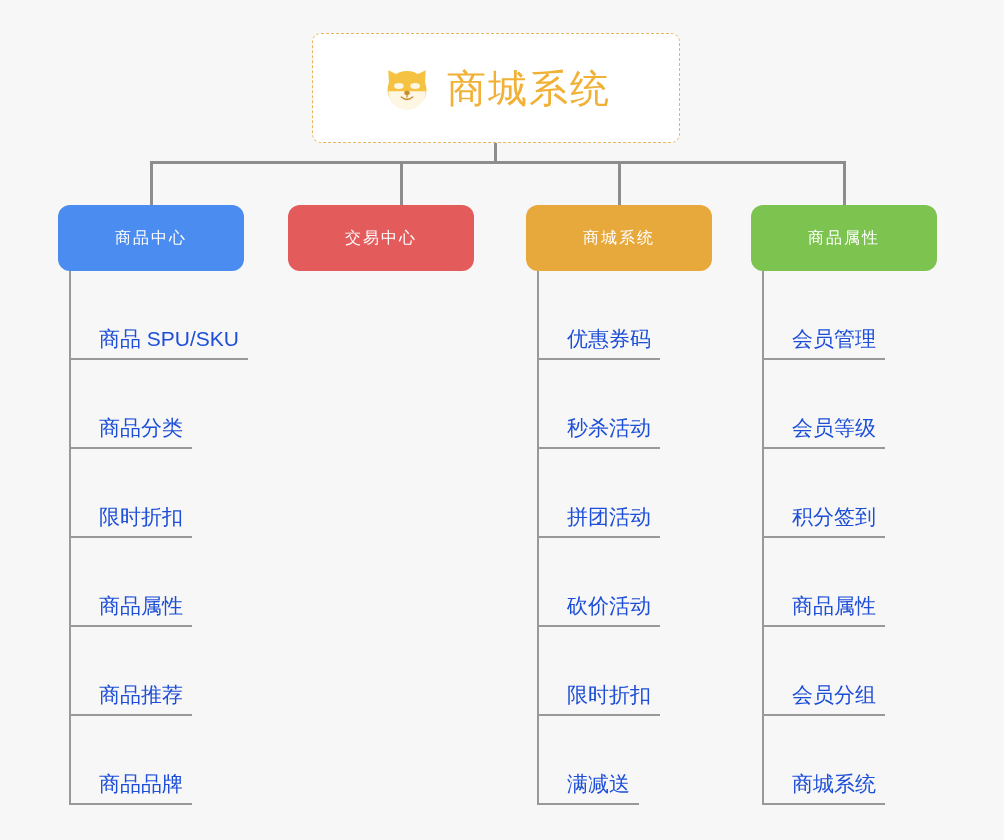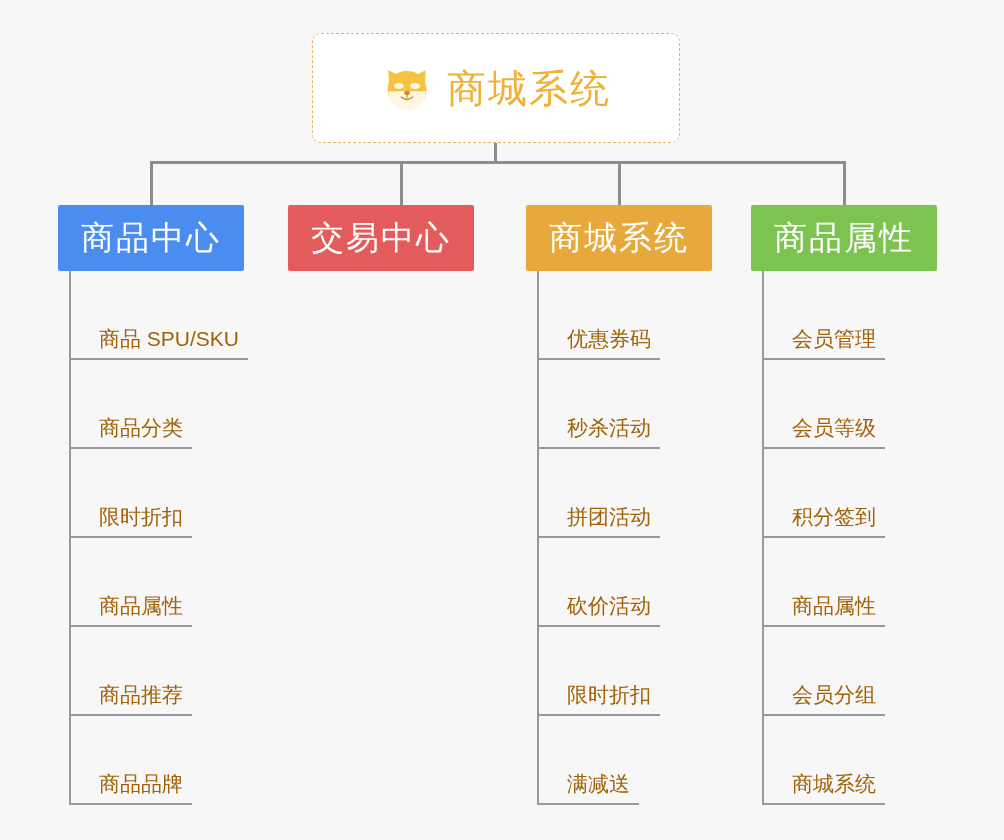--- a/index.html
+++ b/index.html
@@ -33,43 +33,43 @@
   
   .conn { position: absolute; background: #8d8d8d; }
   .conn-stem  { left: 494px; top: 143px;  width: 3px;  height: 20px; }
   .conn-bar   { left: 150px; top: 161px;  width: 696px; height: 3px; }
   .conn-drop  { top: 161px; width: 3px; height: 44px; }
 
   
   .column { position: absolute; top: 205px; width: 186px; }
   .header-pill {
     height: 66px; width: 186px;
-    border-radius: 2px;
+    border-radius: 12px;
     display: flex; align-items: center; justify-content: center;
     color: #ffffff;
-    font-size: 33px;
+    font-size: 16px;
     letter-spacing: 2px;
   }
   .items { position: relative; margin-top: 0; }
   .spine {
     position: absolute;
     left: 11px; top: 0;
     width: 2px;
     background: #999999;
   }
   .item {
     position: relative;
     height: 89px;
     display: flex;
     align-items: flex-end;
     padding-left: 13px;
   }
   .item-label {
     font-size: 21px;
-    color: #a16207;
+    color: #1d4ed8;
     line-height: 1;
     padding: 0 9px 9px 28px;
     border-bottom: 2px solid #999999;
     white-space: nowrap;
   }
 </style>
 </head>
 <body>
 
 <div id="canvas">

